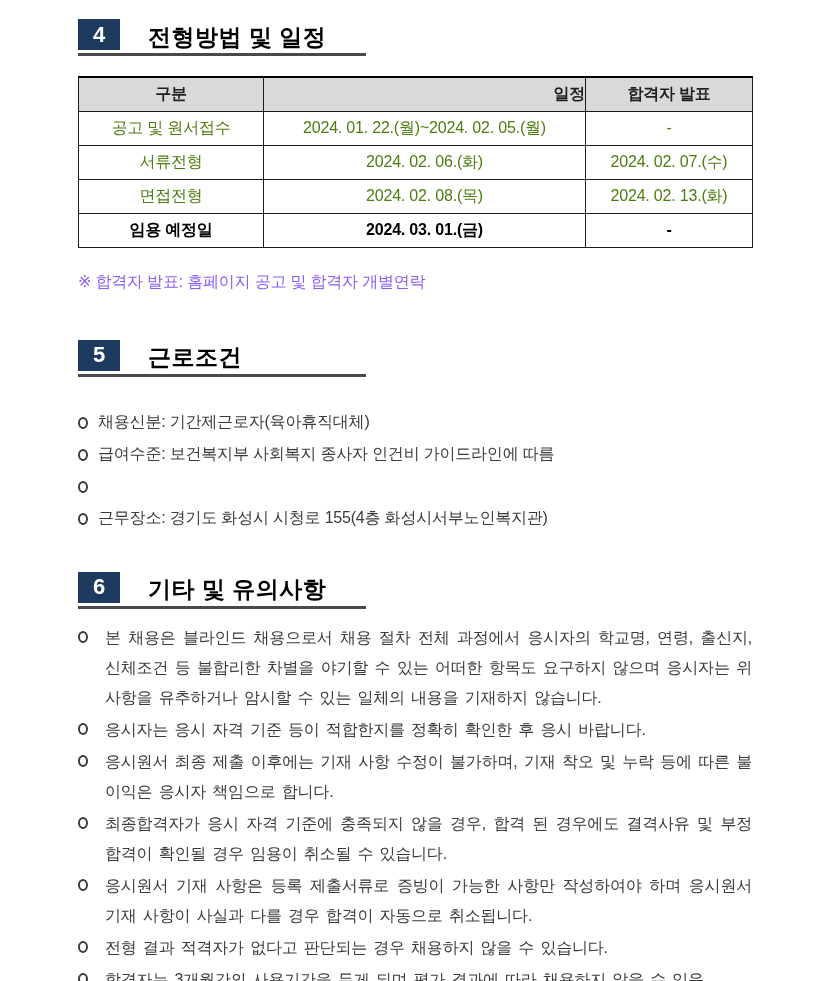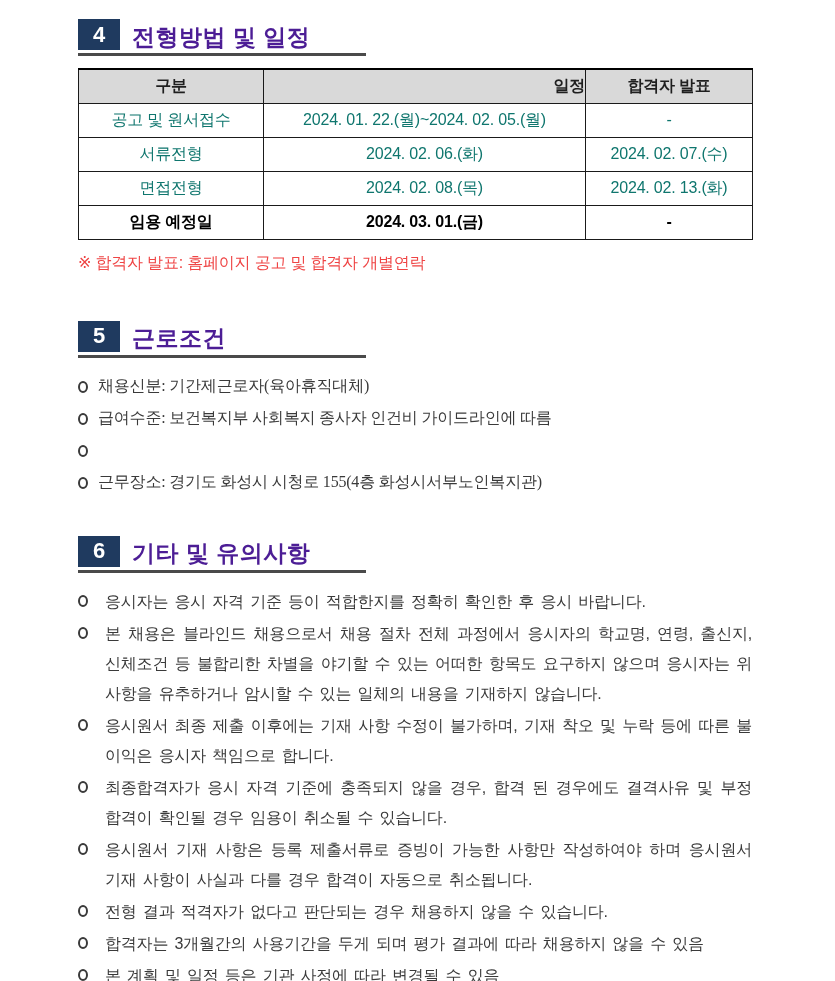--- a/index.html
+++ b/index.html
@@ -27,72 +27,72 @@
   }
   .sec-num-box {
     width:42px; height:31px;
     background:#1f3a5f;
     color:#ffffff;
     font-size:22px; font-weight:bold;
     display:flex; align-items:center; justify-content:center;
     flex:0 0 auto;
   }
   .sec-title {
-    margin-left:12px;
+    margin-left:28px;
     font-size:23px;
     font-weight:bold;
-    color:#4c1d95;
+    color:#000000;
     letter-spacing:0.5px;
     white-space:nowrap;
     line-height:1.1;
   }
 
   
   table.schedule {
     border-collapse:collapse;
     width:674px;
-    margin-top:12px;
+    margin-top:20px;
     font-size:16px;
     table-layout:fixed;
   }
   table.schedule th, table.schedule td {
     border:1px solid #1a1a1a;
     height:34px;
     text-align:center;
     vertical-align:middle;
-    color:#0f766e;
+    color:#4d7c0f;
     letter-spacing:-0.2px;
   }
   table.schedule thead th {
     background:#d9d9d9;
     border-top:2px solid #000;
     font-weight:bold;
     color:#1f1f1f;
   }
   table.schedule .c1 { width:185px; }
   table.schedule .c2 { width:322px;text-align:right; }
   table.schedule .c3 { width:167px; }
   table.schedule tr.bold-row td { font-weight:bold; color:#000000; }
 
   .footnote {
-    margin-top:13px;
-    font-size:16px;
-    color:#ef4444;
+    margin-top:24px;
+    font-size:16px;
+    color:#8b5cf6;
     letter-spacing:-0.2px;
   }
 
   
   .dot {
     display:inline-block;
     width:10px; height:12px;
     border:2.4px solid #3a3a3a;
     border-radius:50%;
     flex:0 0 auto;
   }
-  .s5-list { margin-top:13px;font-family:Liberation Serif, serif; }
+  .s5-list { margin-top:30px; }
   .s5-item {
     display:flex;
     align-items:center;
     height:32px;
     font-size:16px;
     color:#3a3a3a;
     letter-spacing:-0.2px;
   }
   .s5-item .dot { margin-right:10px; }
 
@@ -196,25 +196,25 @@
     <div class="sec-head">
       <div class="sec-num-box">
         <span>6</span>
       </div>
       <div class="sec-title">기타 및 유의사항</div>
     </div>
 
     <div class="s6-list">
       <div class="s6-item">
         <span class="dot"></span>
+        <span>본 채용은 블라인드 채용으로서 채용 절차 전체 과정에서 응시자의 학교명, 연령, 출신지, 신체조건 등 불합리한 차별을 야기할 수 있는 어떠한 항목도 요구하지 않으며 응시자는 위 사항을 유추하거나 암시할 수 있는 일체의 내용을 기재하지 않습니다.</span>
+      </div>
+      <div class="s6-item">
+        <span class="dot"></span>
         <span>응시자는 응시 자격 기준 등이 적합한지를 정확히 확인한 후 응시 바랍니다.</span>
-      </div>
-      <div class="s6-item">
-        <span class="dot"></span>
-        <span>본 채용은 블라인드 채용으로서 채용 절차 전체 과정에서 응시자의 학교명, 연령, 출신지, 신체조건 등 불합리한 차별을 야기할 수 있는 어떠한 항목도 요구하지 않으며 응시자는 위 사항을 유추하거나 암시할 수 있는 일체의 내용을 기재하지 않습니다.</span>
       </div>
       <div class="s6-item">
         <span class="dot"></span>
         <span>응시원서 최종 제출 이후에는 기재 사항 수정이 불가하며, 기재 착오 및 누락 등에 따른 불이익은 응시자 책임으로 합니다.</span>
       </div>
       <div class="s6-item">
         <span class="dot"></span>
         <span>최종합격자가 응시 자격 기준에 충족되지 않을 경우, 합격 된 경우에도 결격사유 및 부정 합격이 확인될 경우 임용이 취소될 수 있습니다.</span>
       </div>
       <div class="s6-item">

